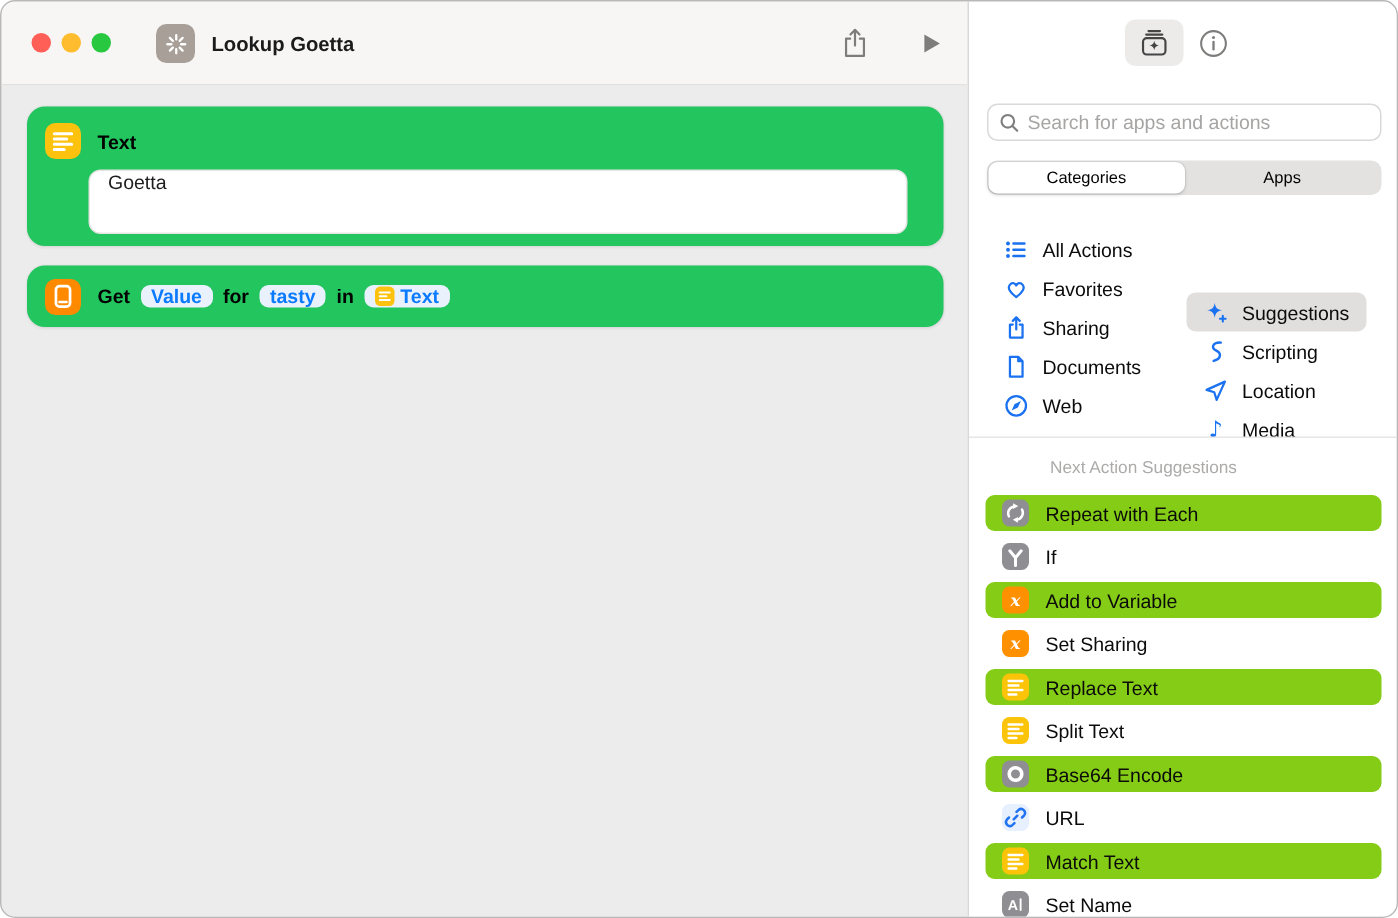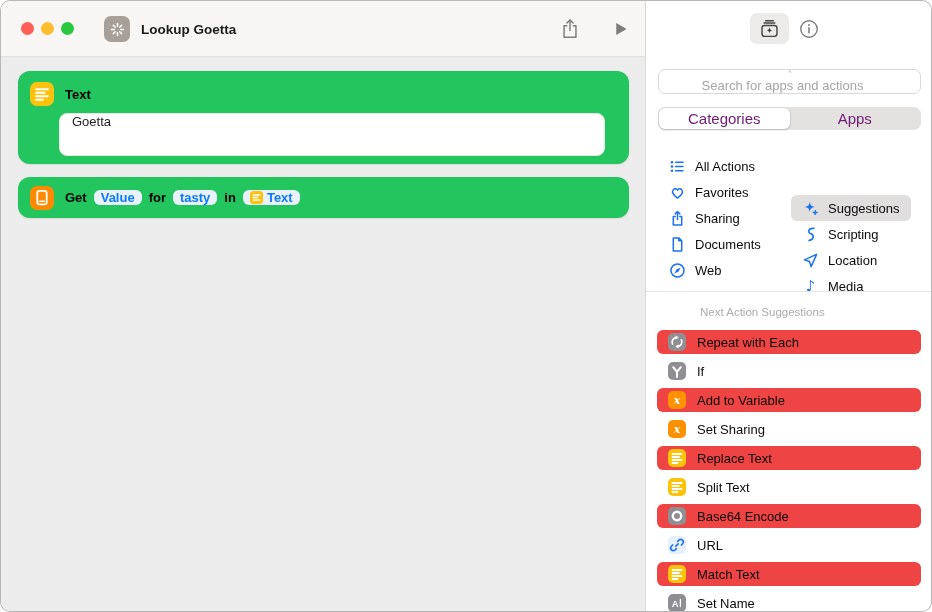--- a/index.html
+++ b/index.html
@@ -45,44 +45,44 @@
   .mini-icon { width:13px; height:13px; border-radius:3.5px; background:#FDC20E; display:inline-flex;
                align-items:center; justify-content:center; flex:none; }
 
   
   .sidebar { position:absolute; left:644px; top:0; width:288px; height:612px; background:#fff;
              border-left:1px solid #D9D8D7; }
   .sb-btn { position:absolute; display:flex; align-items:center; justify-content:center; border-radius:7px; }
   .lib-btn  { left:104px; top:12px; width:39px; height:31px; background:#ECEBEA; }
   .info-btn { left:150px; top:16px; width:26px; height:24px; }
   .search { position:absolute; left:12px; top:68px; width:263px; height:25px; border:1px solid #D9D9D9;
-            border-radius:7px; background:#fff; display:flex; align-items:center; padding:0 7px; gap:5px;flex-direction:column; }
+            border-radius:7px; background:#fff; display:flex; align-items:center; padding:0 7px; gap:5px; }
   .search input { border:none; outline:none; flex:1; font-size:13px; color:#333; font-family:inherit; background:transparent; }
   .search input::placeholder { color:#A6A5A4; }
   .segmented { position:absolute; left:12px; top:106px; width:263px; height:23px; background:#E3E2E1;
                border-radius:7px; display:flex; padding:1px; }
-  .segment { flex:1; display:flex; align-items:center; justify-content:center; font-size:15px; color:#701a75;
+  .segment { flex:1; display:flex; align-items:center; justify-content:center; font-size:11px; color:#000000;
              border-radius:6px; }
   .segment.selected { background:#fff; font-weight:500;
                       box-shadow:0 0 0 0.5px rgba(0,0,0,0.06), 0 1px 2.5px rgba(0,0,0,0.18); }
 
   .cat-col { position:absolute; top:152px; }
   .cat-col-1 { left:12px;  width:130px; }
   .cat-col-2 { left:145px; width:120px;margin-top:42px; }
   .cat-item { height:26px; display:flex; align-items:center; gap:9px; padding-left:11px; font-size:13px; color:#0b0b0b; border-radius:6px;text-align:center; }
   .cat-item.selected { background:#E0DFDE; }
   .cat-ic { width:17px; height:17px; flex:none; color:#1B72F0; display:flex; align-items:center; justify-content:center; }
   .note-glyph { font-size:15px; line-height:1; color:#1B72F0; font-family:"DejaVu Sans",sans-serif; }
 
   .sb-sep { position:absolute; left:0; top:290px; width:288px; height:1px; background:#E7E6E5; }
   .sugg-header { position:absolute; left:54px; top:305px; font-size:11.5px; font-weight:500; color:#ACABAA; }
   .sugg-list { position:absolute; left:11px; top:329px; width:264px; }
   .sugg-row { height:24px; display:flex; align-items:center; gap:11px; padding-left:11px; margin-bottom:5px;
               border-radius:6px; font-size:13px; color:#0b0b0b; }
-  .sugg-row.shaded { background:#ef4444; }
+  .sugg-row.shaded { background:#84cc16; }
   .sg-ic { width:18px; height:18px; border-radius:5px; flex:none; display:flex; align-items:center; justify-content:center; }
   .sg-gray   { background:#8E8E93; }
   .sg-orange { background:#FF9000; }
   .sg-yellow { background:#FCC408; }
   .sg-blue   { background:#E7F0FE; }
 </style>
 </head>
 <body>
 
 <div class="window">

